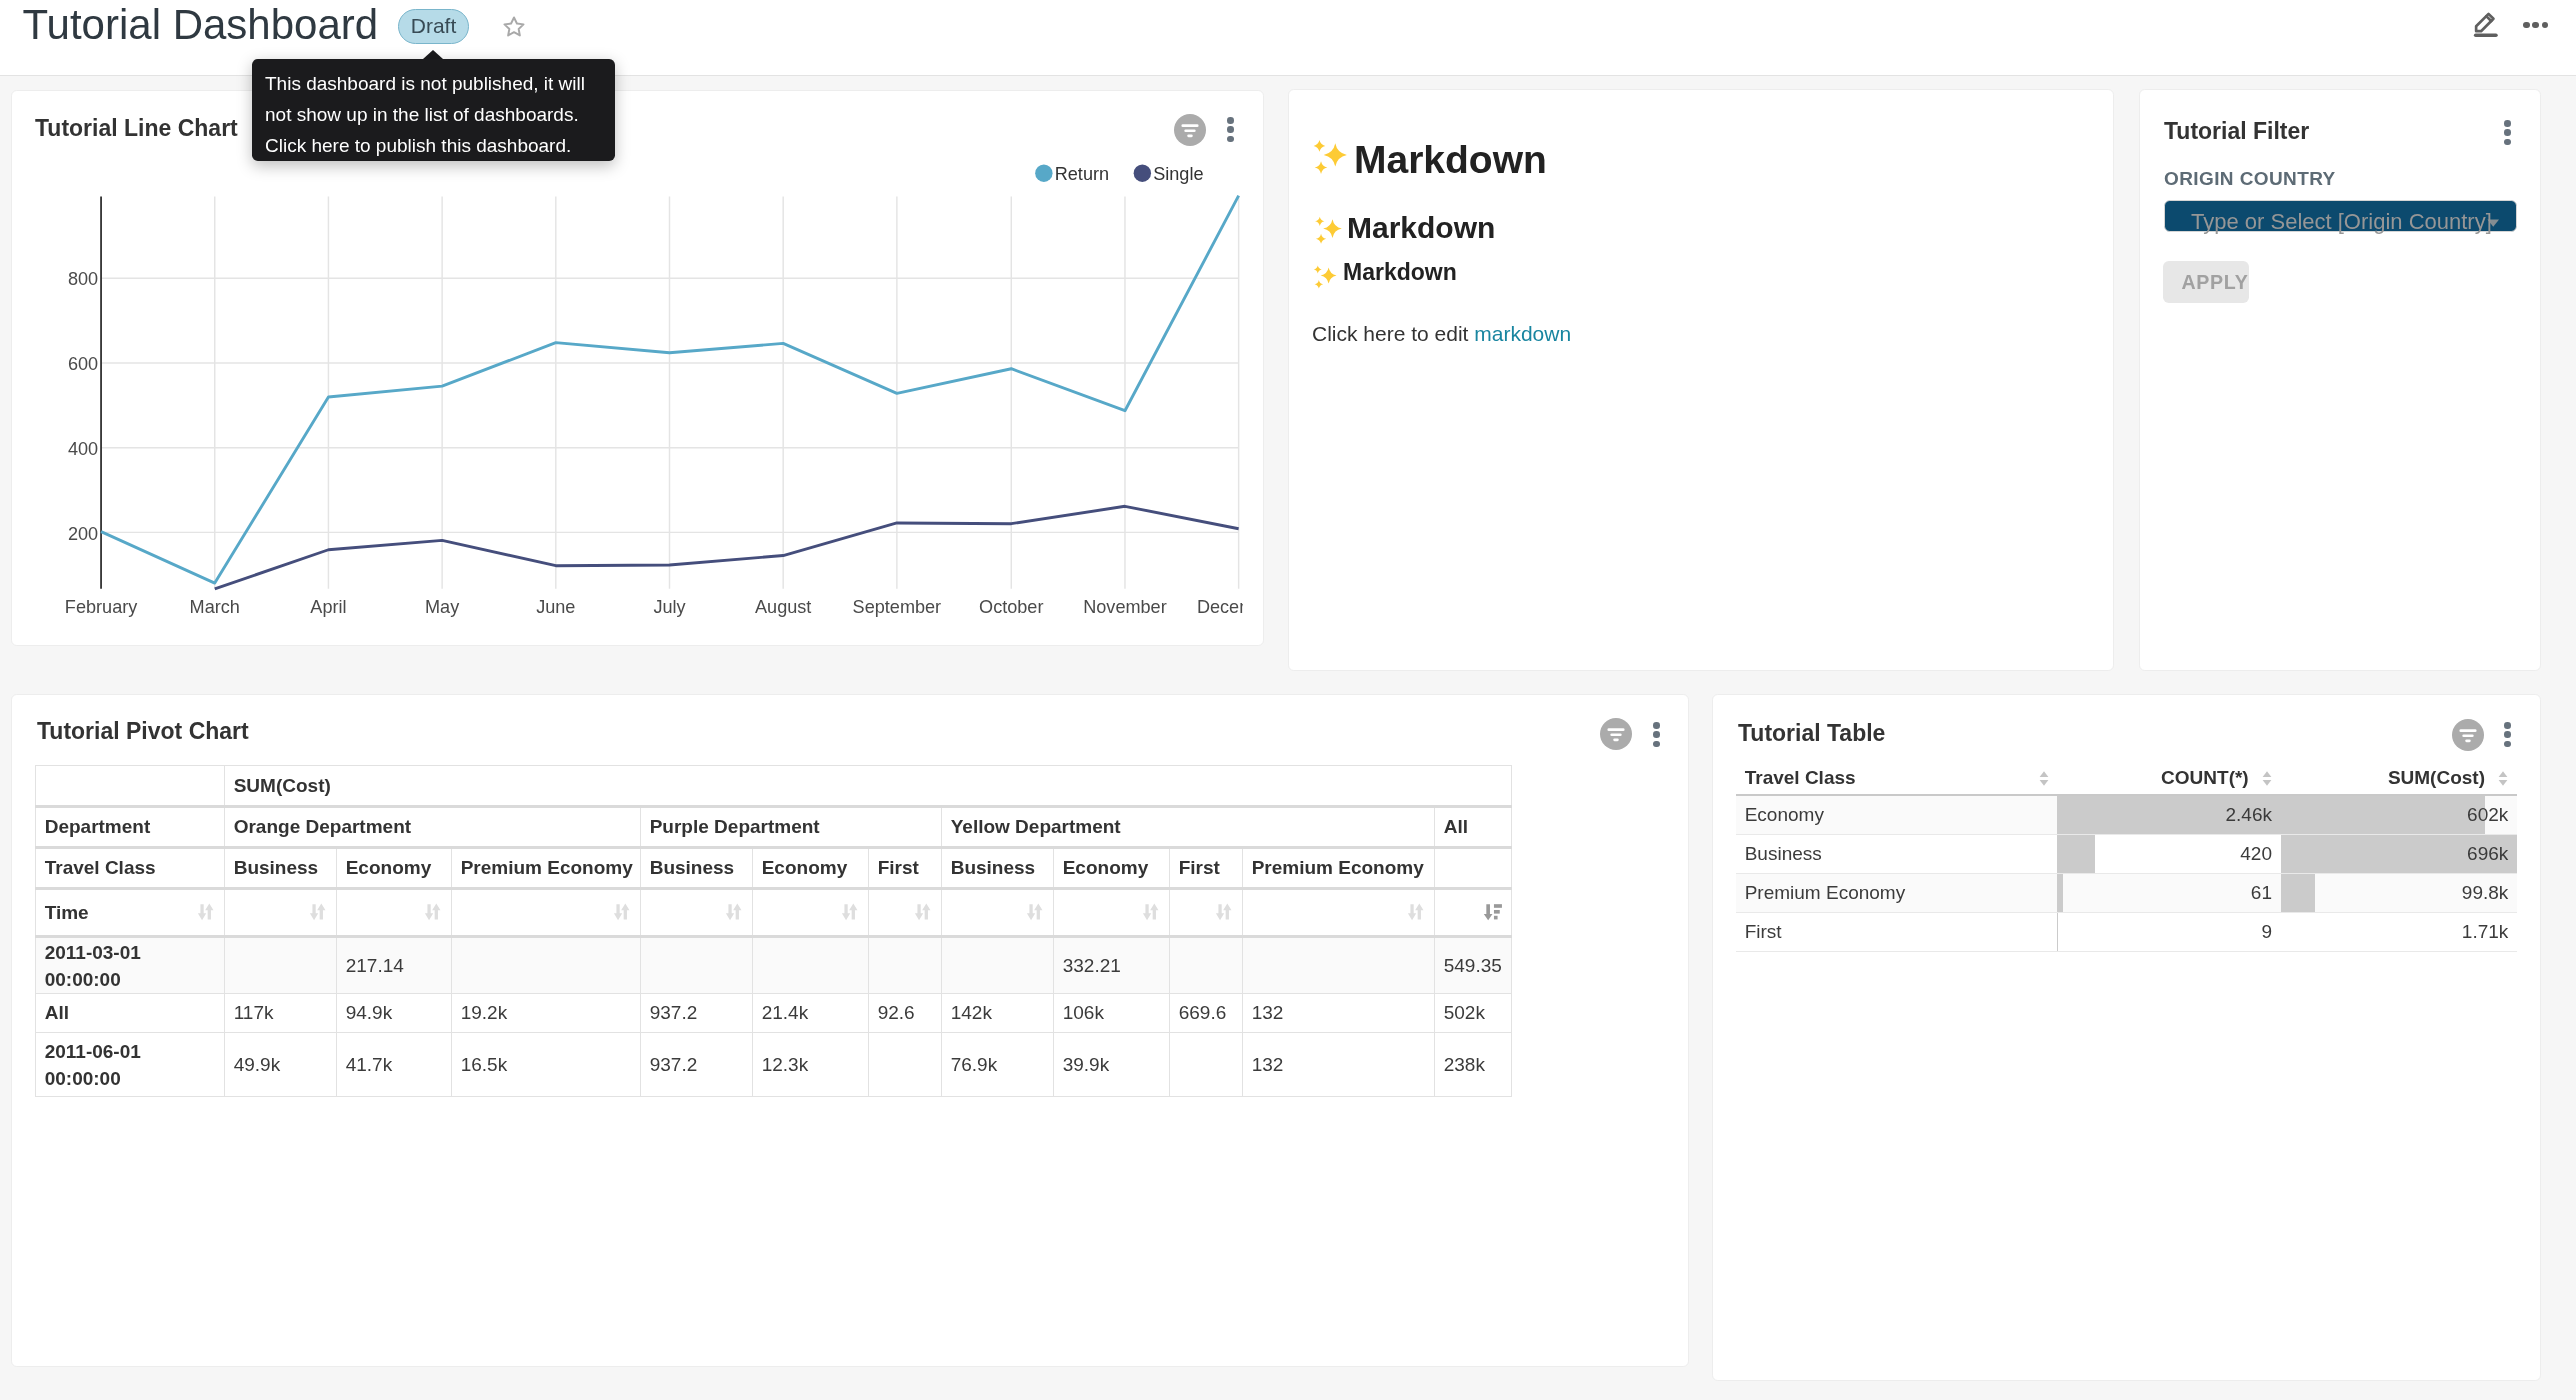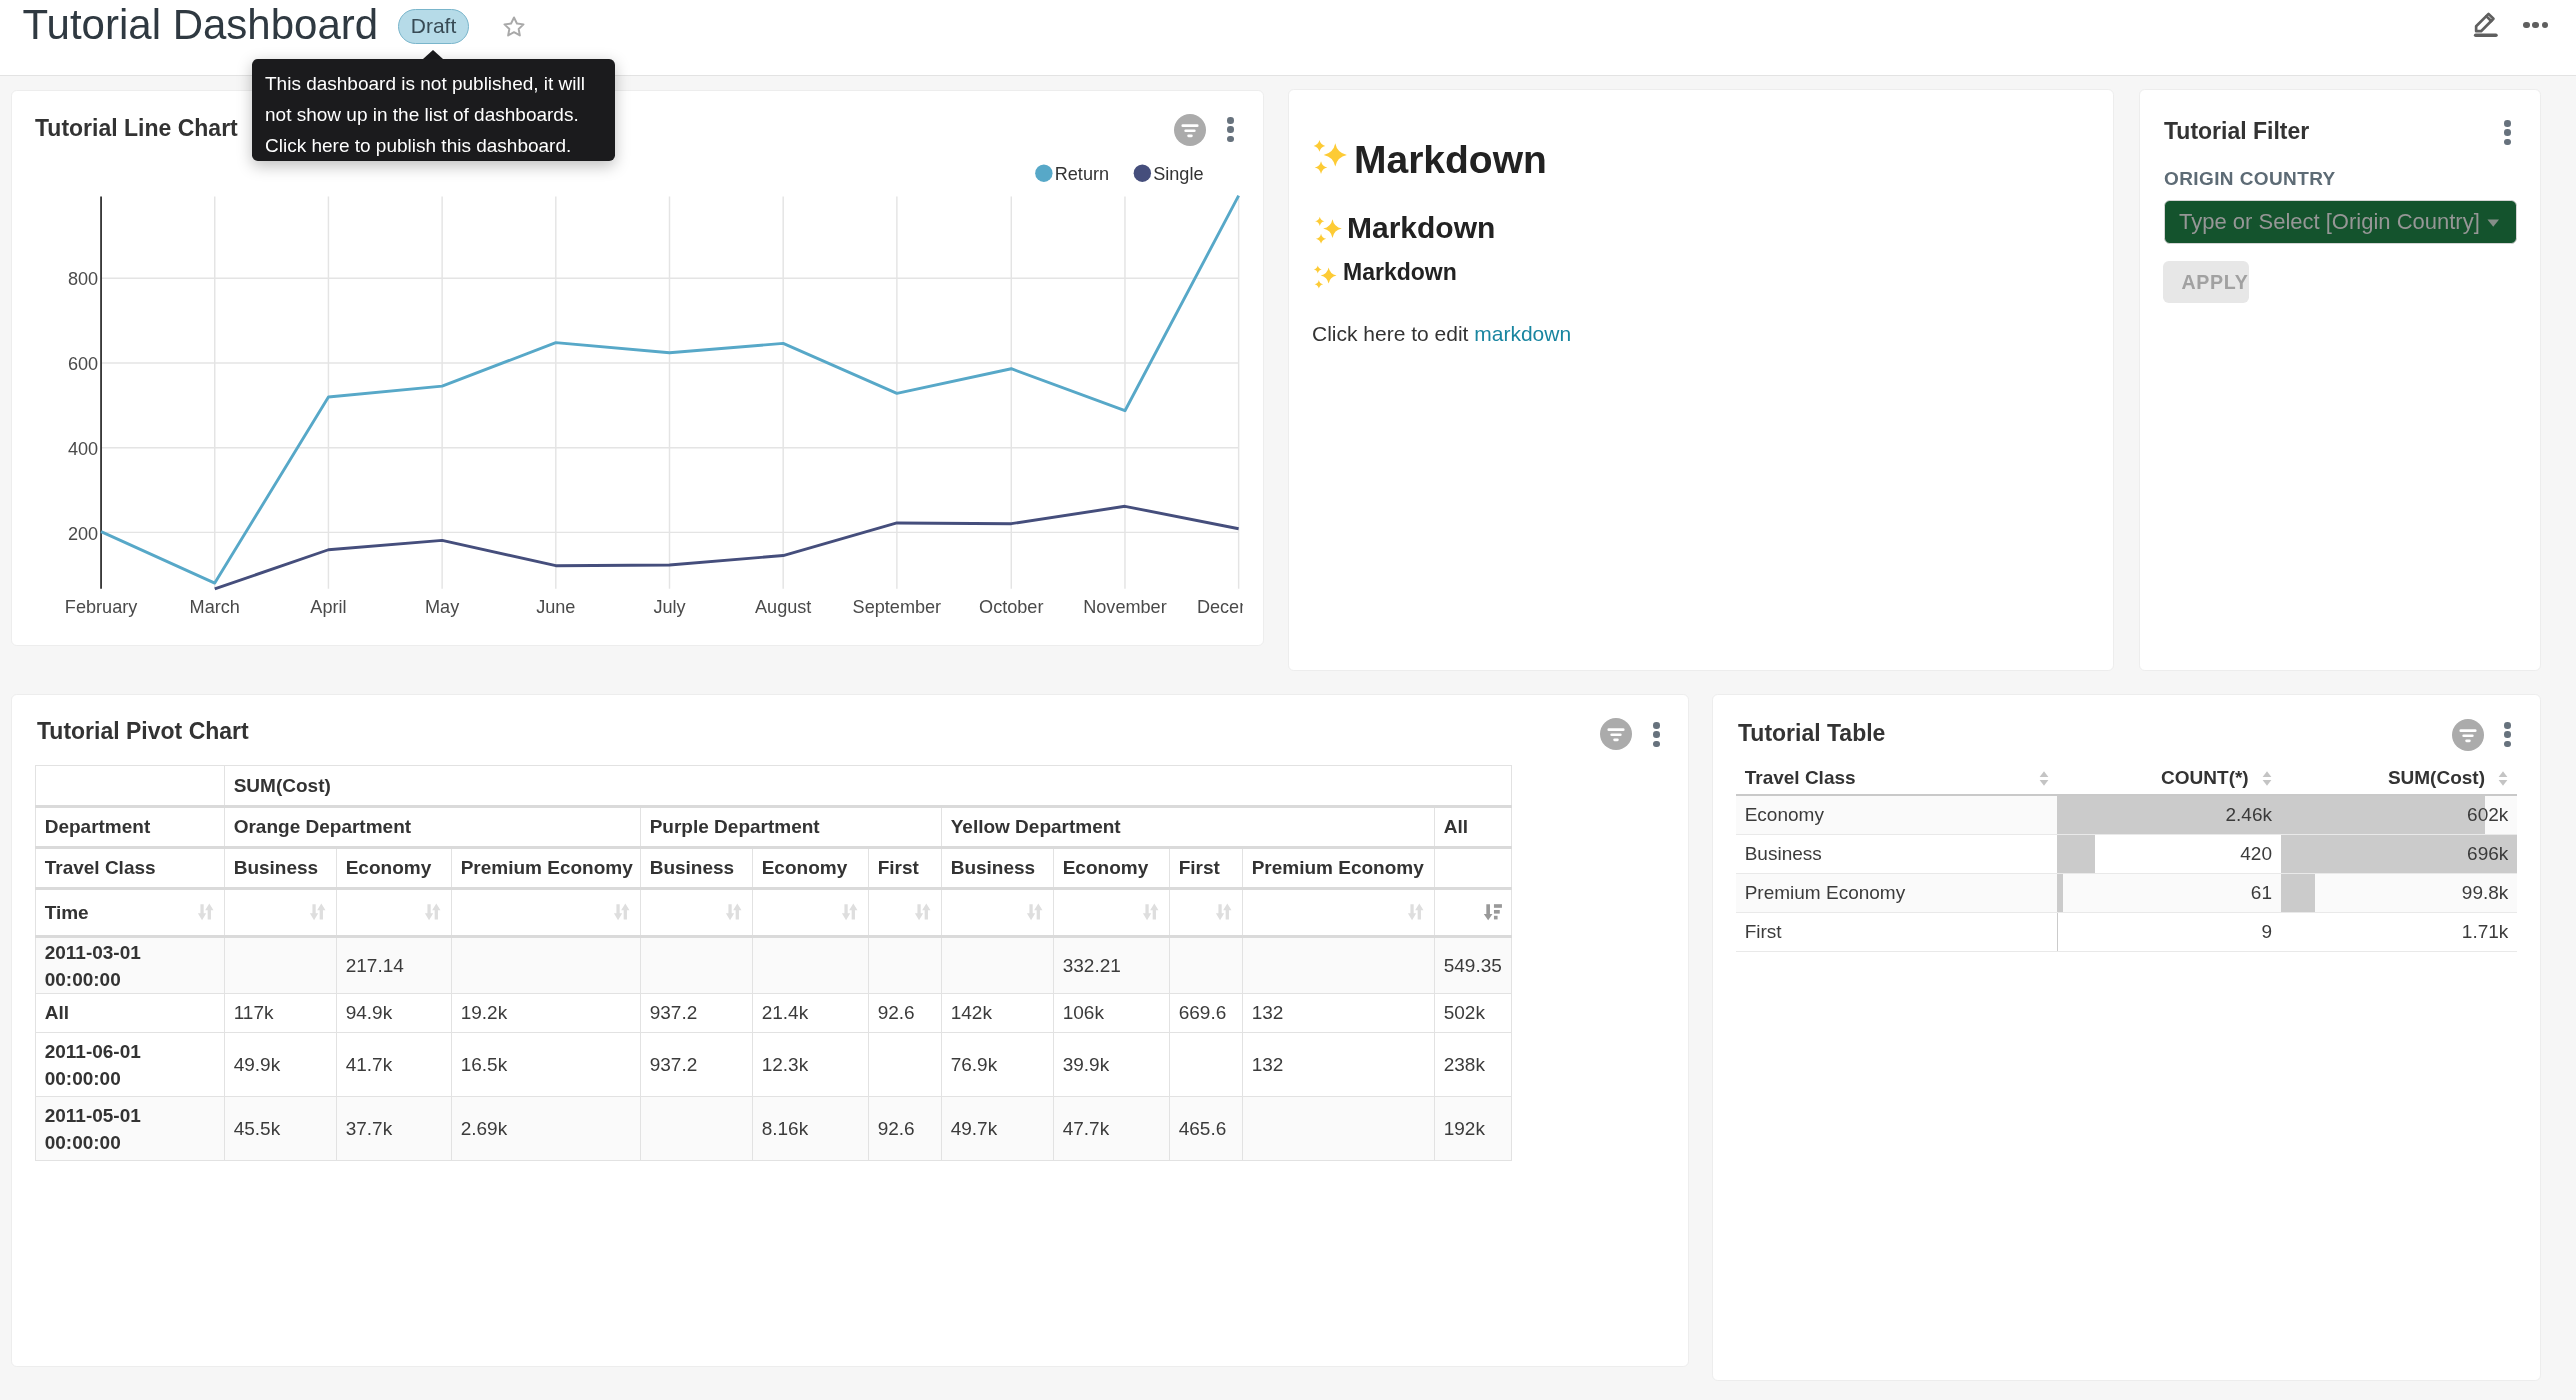--- a/index.html
+++ b/index.html
@@ -18,21 +18,21 @@
 .dots { position:absolute; width:6.5px; }
 .dots span { display:block; width:6.5px; height:6.5px; border-radius:50%; background:#67727d; margin-bottom:2.9px; }
 .hdots i { display:inline-block; width:6.5px; height:6.5px; border-radius:50%; background:#5f5f5f; margin-right:2.9px; }
 .fcircle { position:absolute; width:32px; height:32px; border-radius:50%; background:#ababab; }
 .fcircle svg { position:absolute; left:0; top:0; }
 
 #tooltip { box-shadow:0 4.4px 14.5px rgba(0,0,0,0.25); position:absolute; left:252px; top:59px; width:363px; height:102px; background:#1b1b1d; border-radius:5.8px; z-index:50; color:#fff; font-size:19px; line-height:31px; padding:9.4px 0 0 13px; white-space:nowrap; overflow:hidden; }
 #tooltiparrow { position:absolute; left:423px; top:50px; width:0; height:0; border-left:10.2px solid transparent; border-right:10.2px solid transparent; border-bottom:9.4px solid #1b1b1d; z-index:50; }
 
 .flabel { position:absolute; left:24px; top:78px; font-size:19px; font-weight:600; color:#5d6b75; letter-spacing:0.4px; }
-.fselect { position:absolute; left:24px; top:110px; width:353px; height:44px; border:1.5px solid #d5d5d5; border-radius:5.8px; background:#14532d; font-size:22px; color:#969696; line-height:41px; padding-left:14px; }
+.fselect { position:absolute; left:24px; top:110px; width:353px; height:32px; border:1.5px solid #d5d5d5; border-radius:5.8px; background:#0c4a6e; font-size:22px; color:#969696; line-height:41px; padding-left:26px; }
 .fselect svg { opacity:0.85; }
 .fapply { position:absolute; left:22.5px; top:171px; width:86px; height:42px; background:#e7e7e7; border-radius:5.8px; font-size:19.6px; font-weight:600; color:#a1a1a1; text-align:right; line-height:42px; letter-spacing:0.7px; }
 
 table { border-collapse:collapse; font-size:19px; color:#3b3b3b; }
 #pivot th, #pivot td { border:1.5px solid #e2e2e2; padding:0 0 0 8.7px; text-align:left; font-weight:400; vertical-align:middle; }
 #pivot tr.hr th { font-weight:600; color:#333; height:41px; border-bottom:3.6px solid #dadada; white-space:nowrap; overflow:hidden; }
 #pivot tr.dr th { font-weight:600; color:#333; }
 #pivot tr.dr th div { line-height:27px; }
 #pivot tr.odd { background:#fafafa; }
 #pivot tr.tr-time th { position:relative; }
@@ -337,37 +337,20 @@
           <td>16.5k</td>
           <td>937.2</td>
           <td>12.3k</td>
           <td></td>
           <td>76.9k</td>
           <td>39.9k</td>
           <td></td>
           <td>132</td>
           <td>238k</td>
         </tr>
-    <tr class="dr odd" style="height:64px">
-          <th>
-            <div>2011-05-01</div>
-            <div>00:00:00</div>
-          </th>
-          <td>45.5k</td>
-          <td>37.7k</td>
-          <td>2.69k</td>
-          <td></td>
-          <td>8.16k</td>
-          <td>92.6</td>
-          <td>49.7k</td>
-          <td>47.7k</td>
-          <td>465.6</td>
-          <td></td>
-          <td>192k</td>
-        </tr>
   </tbody>
     </table>
 </div>
 <div class="card" id="card5">
   <div class="ctitle" style="left:25px;top:25.4px">Tutorial Table</div>
   <div class="fcircle" style="left:739px;top:24px">
     <svg width="32" height="32" viewBox="0 0 44 44">
         <g stroke="#fff" stroke-width="3.6" stroke-linecap="round">
           <line x1="12" y1="16" x2="32" y2="16"></line>
           <line x1="16" y1="23" x2="28" y2="23"></line>

